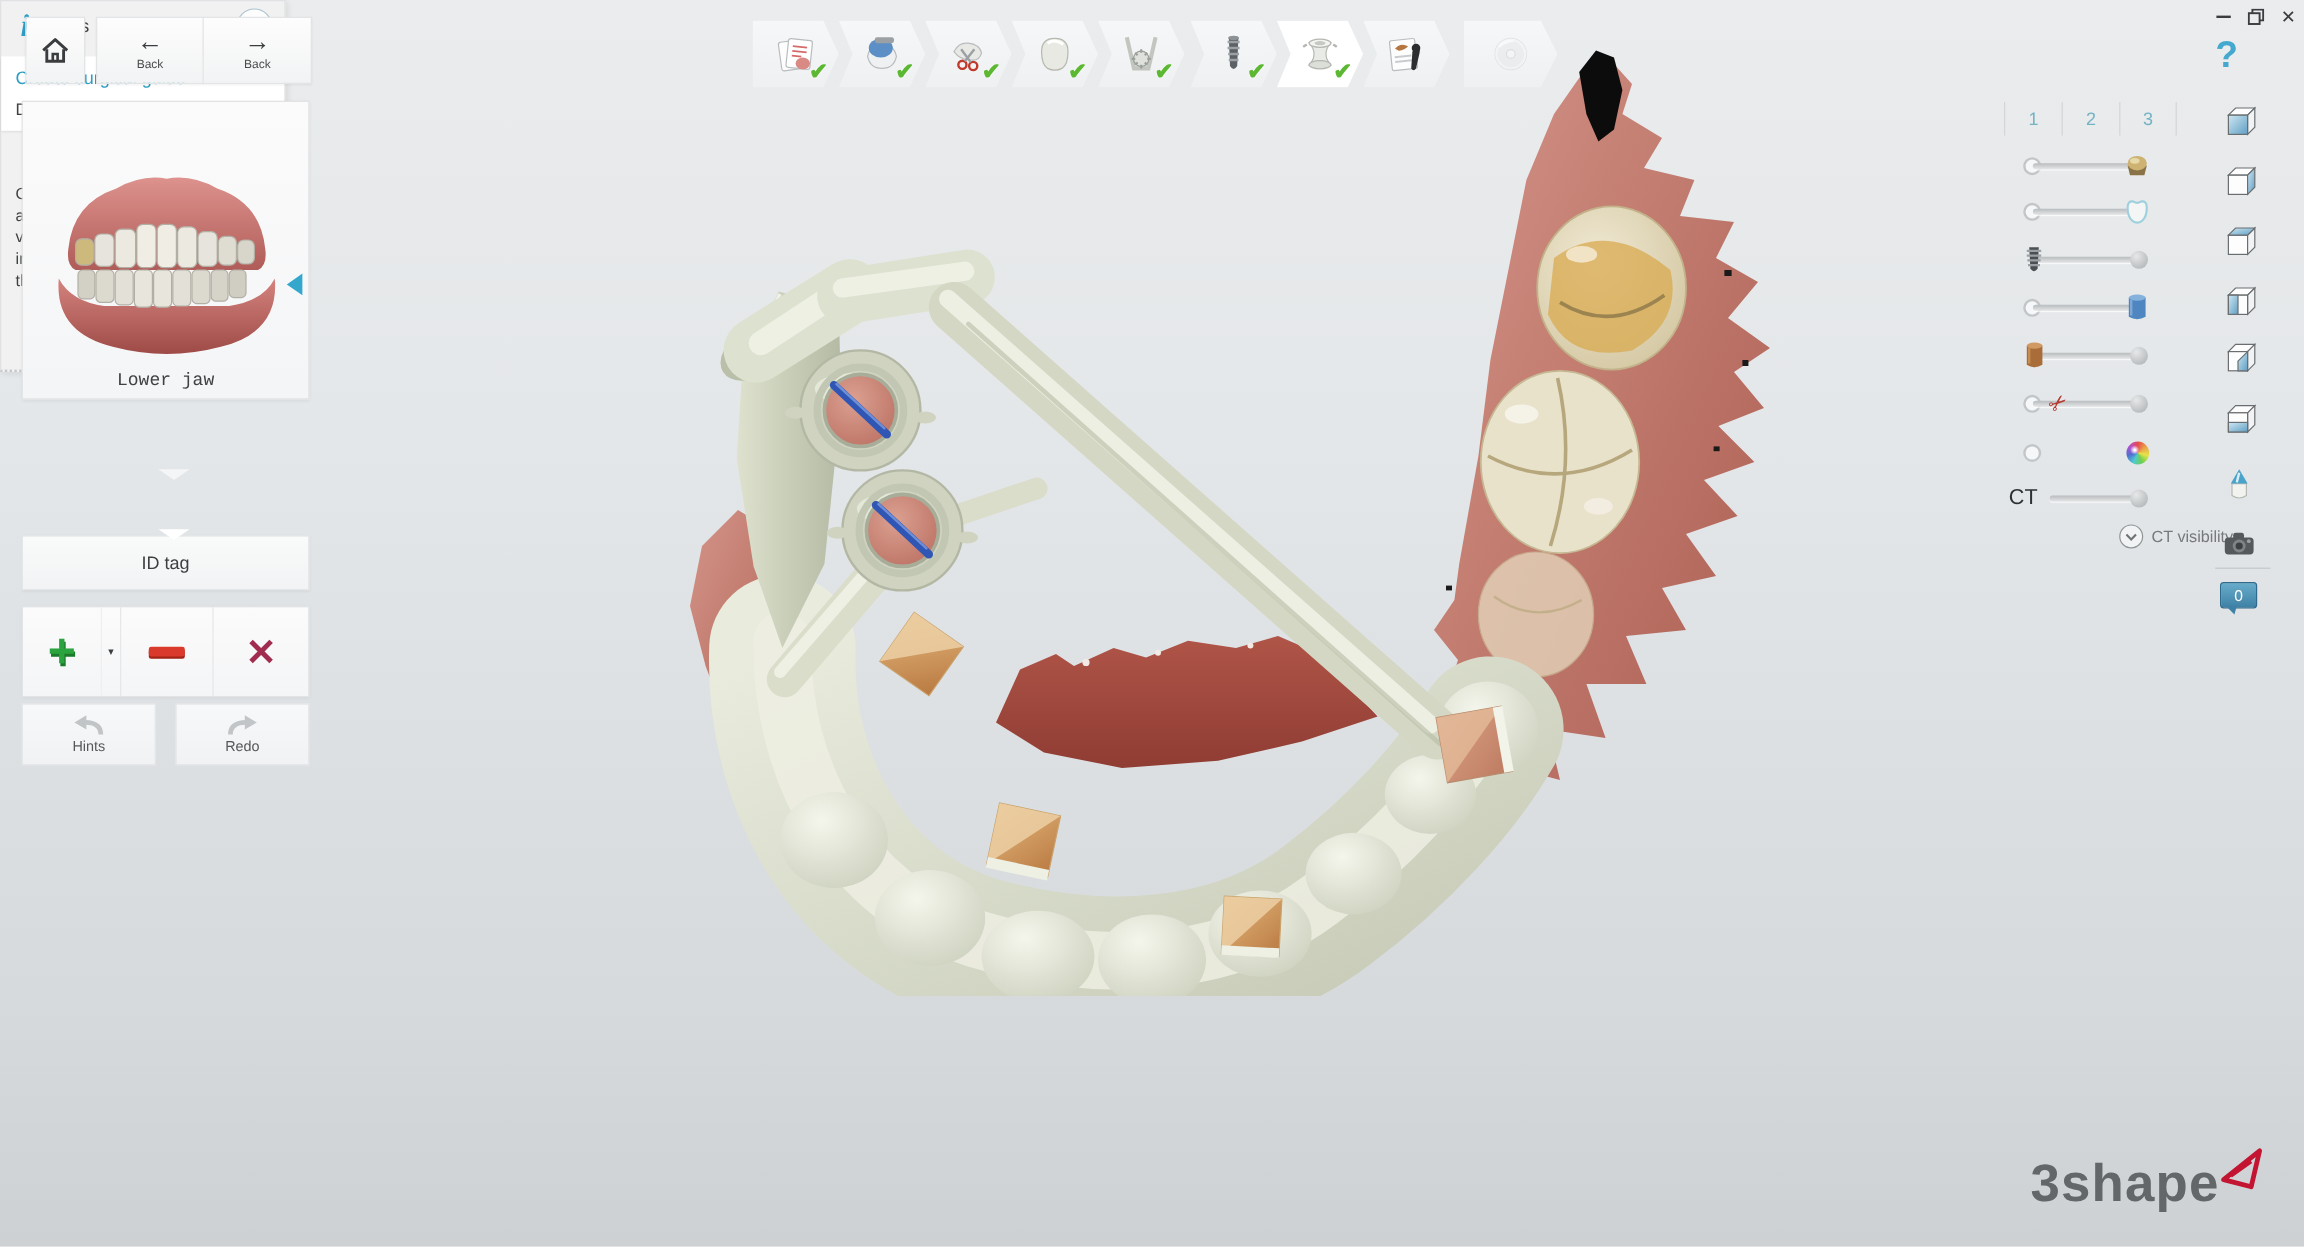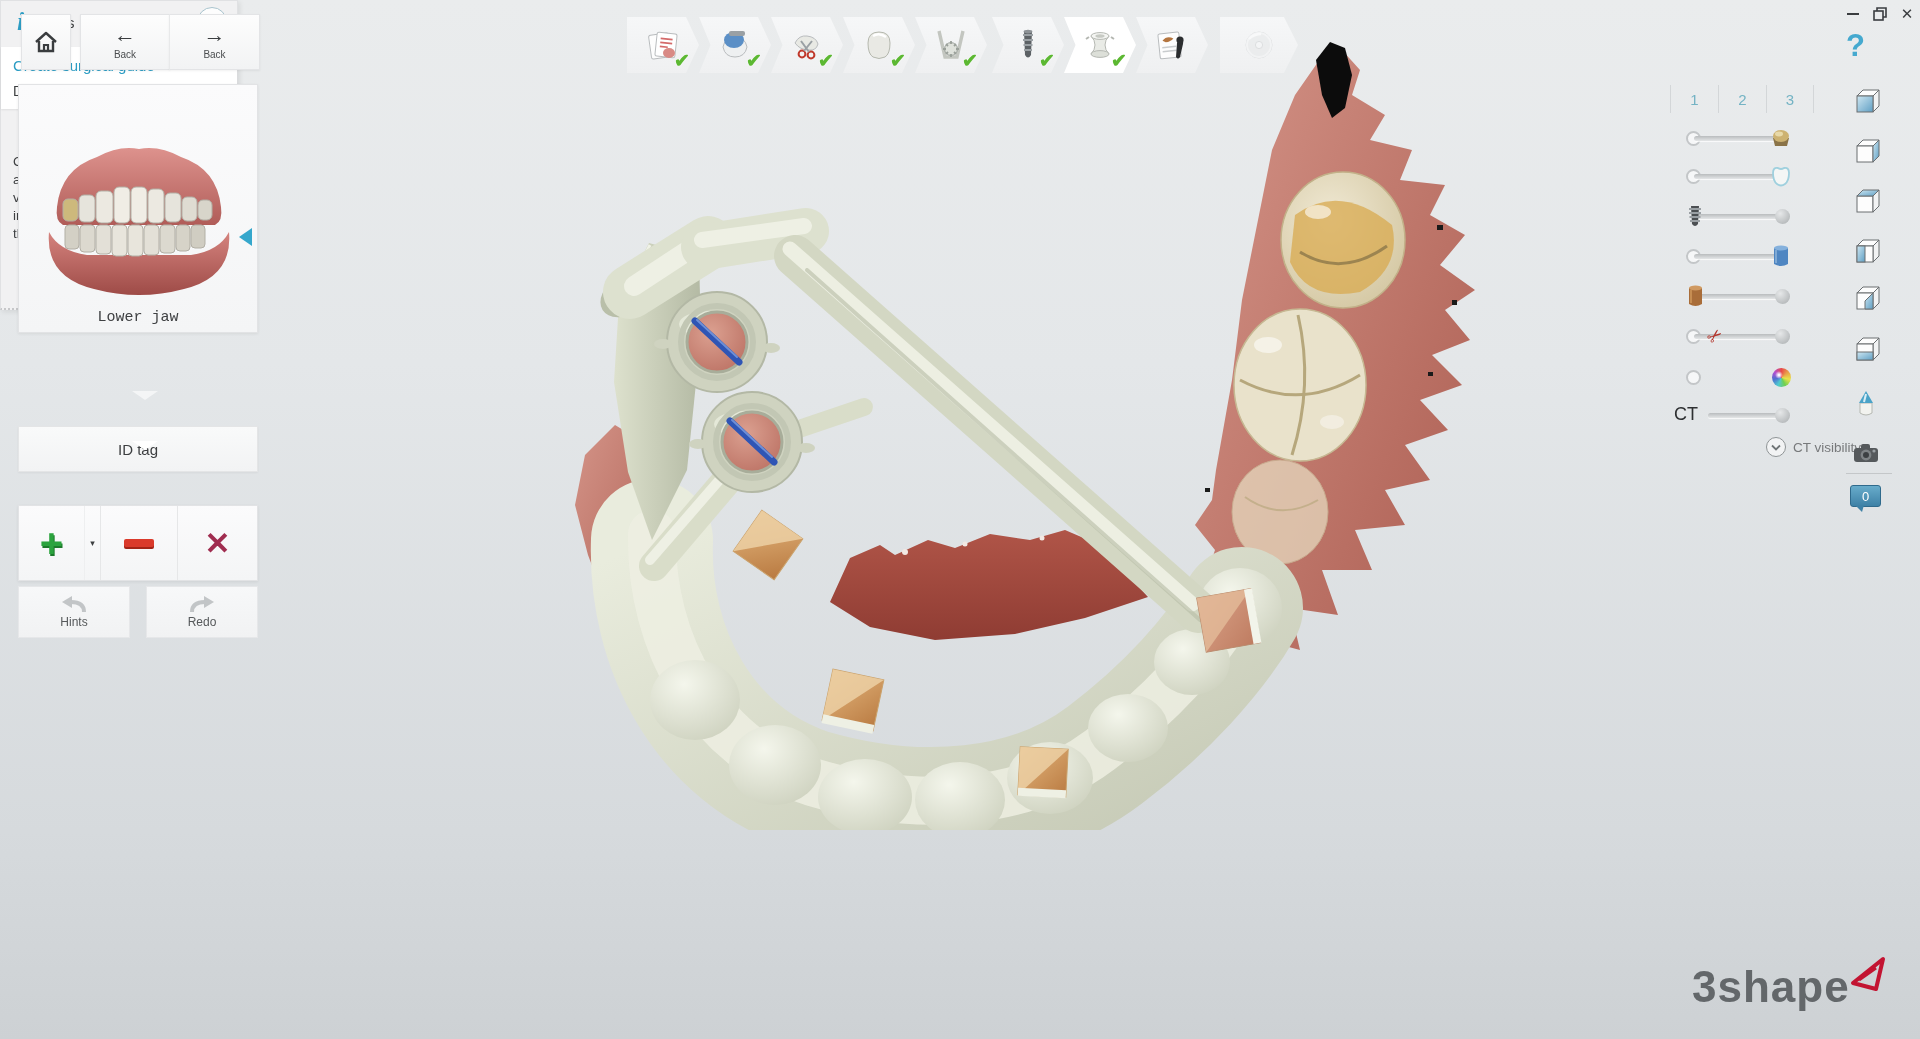--- a/index.html
+++ b/index.html
@@ -53,21 +53,21 @@
     font-size:20px; color:#3c3e40; }
   #sb-caption { position:absolute; left:0; bottom:6px; width:100%; text-align:center; font-size:15px; color:#3f4143;font-family:Liberation Mono, monospace; }
   #flyout-arrow { position:absolute; left:239px; top:228px; width:0; height:0;
     border-top:9px solid transparent; border-bottom:9px solid transparent; border-right:13px solid #35a7cc; cursor:pointer; }
 
   .menu-item { position:absolute; left:18px; width:240px; display:flex; align-items:center; justify-content:center;
     font-size:15px; color:#3d3f41; cursor:pointer;
     background:linear-gradient(#f9fafa,#f2f3f4); border:1px solid #e4e5e6; box-shadow:0 1px 2px rgba(0,0,0,.05); }
   #mi-0 { top:350px; height:38px; }
   #mi-1 { top:392px; height:50px; background:#ffffff; z-index:2; box-shadow:0 2px 5px rgba(0,0,0,.14); border-color:#ececee; }
-  #mi-2 { top:426px; height:46px; }
+  #mi-2 { top:446px; height:46px; }
   .notch { position:absolute; width:0; height:0; border-left:13px solid transparent; border-right:13px solid transparent; z-index:3; }
   #notch-top { left:132px; top:391px; border-top:9px solid #f4f5f6; }
   #notch-bot { left:132px; top:441px; border-top:9px solid #ffffff; }
 
   #sb-tools { left:18px; top:505px; width:240px; height:76px; display:flex; }
   .tool-cell { height:100%; display:flex; align-items:center; justify-content:center; cursor:pointer; border-right:1px solid #e6e7e8; }
   #tool-add { width:66px; font-size:40px; font-weight:bold; color:#2ba33e; text-shadow:1px 2px 0 #1c7a2b; border-right:1px solid #eeeff0;}
   #tool-add-dd { width:16px; font-size:9px; color:#3c3e40; }
   #tool-remove { width:77px; }
   #tool-remove .bar { width:30px; height:8px; border-radius:2px; background:#da3a2b; box-shadow:0 2px 0 #a32417; }

